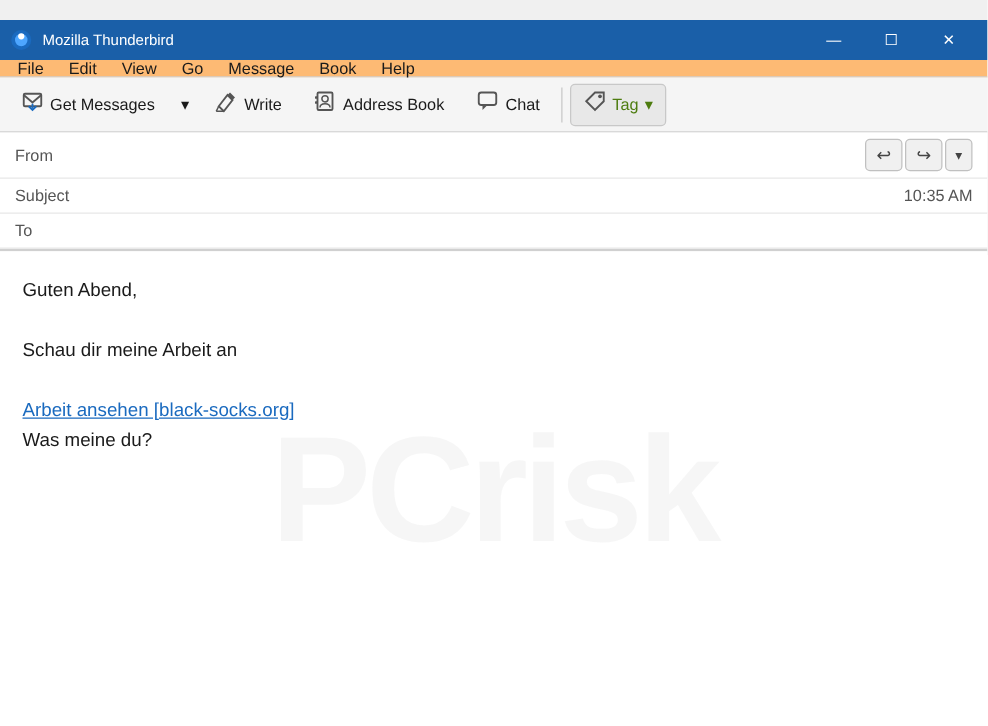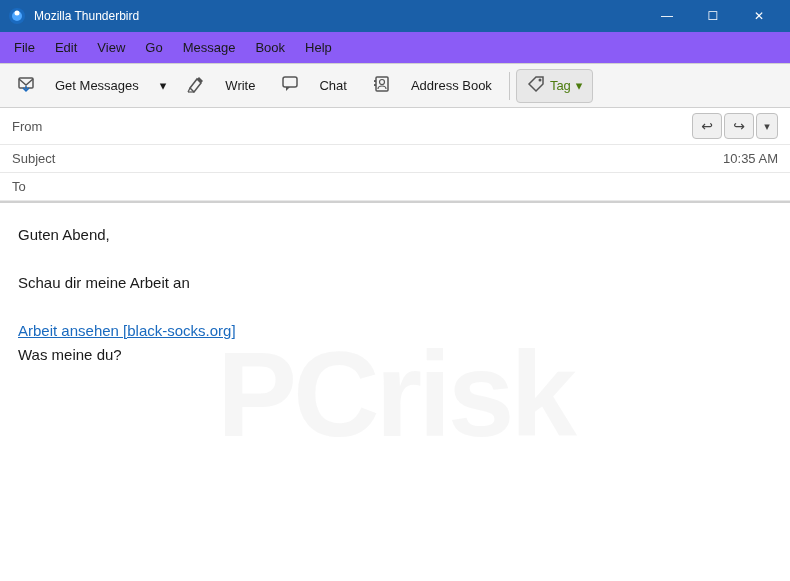--- a/index.html
+++ b/index.html
@@ -14,20 +14,21 @@
 
     
     .title-bar {
       background: #1a5fa8;
       height: 32px;
       display: flex;
       align-items: center;
       padding: 0 8px;
       color: white;
       user-select: none;
+      margin-top: 16px;
     }
     .title-bar-icon {
       width: 18px;
       height: 18px;
       margin-right: 8px;
       display: flex;
       align-items: center;
       justify-content: center;
     }
     .title-bar-title {
@@ -47,22 +48,22 @@
       justify-content: center;
       color: white;
       font-size: 12px;
       cursor: pointer;
       border: none;
       background: transparent;
     }
 
     
     .menu-bar {
-      background: #8b5cf6;
-      height: 32px;
+      background: #fdba74;
+      height: 14px;
       display: flex;
       align-items: center;
       padding: 0 4px;
       border-bottom: 1px solid #d0d0d0;
     }
     .menu-item {
       padding: 4px 10px;
       font-size: 13px;
       color: #1a1a1a;
       cursor: pointer;
@@ -75,21 +76,21 @@
       height: 44px;
       display: flex;
       align-items: center;
       padding: 4px 6px;
       border-bottom: 1px solid #d0d0d0;
       gap: 4px;
     }
     .toolbar-btn {
       display: flex;
       align-items: center;
-      gap: 20px;
+      gap: 5px;
       padding: 5px 10px;
       background: transparent;
       border: 1px solid transparent;
       border-radius: 4px;
       font-size: 13px;
       color: #1a1a1a;
       cursor: pointer;
       height: 34px;
       text-align: right;
     }
@@ -287,38 +288,38 @@
         <line x1="3" y1="13" x2="1" y2="17" stroke="#555" stroke-width="1.2"></line>
         <line x1="7" y1="17" x2="1" y2="17" stroke="#555" stroke-width="1.2"></line>
       </svg>
     </span>
     <span>Write</span>
   </button>
 
   <button class="toolbar-btn">
     <span class="toolbar-btn-icon">
       <svg width="18" height="18" viewBox="0 0 18 18">
-        <rect x="2" y="2" width="14" height="10" rx="2" fill="none" stroke="#555" stroke-width="1.5"></rect>
-        <polygon points="5,12 5,16 9,12" fill="#555"></polygon>
-      </svg>
-    </span>
-    <span>Chat</span>
-  </button>
-
-  <button class="toolbar-btn">
-    <span class="toolbar-btn-icon">
-      <svg width="18" height="18" viewBox="0 0 18 18">
         <rect x="3" y="2" width="12" height="14" rx="1" fill="none" stroke="#555" stroke-width="1.5"></rect>
         <circle cx="9" cy="7" r="2.5" fill="none" stroke="#555" stroke-width="1.2"></circle>
         <path d="M5 14 Q5 11 9 11 Q13 11 13 14" fill="none" stroke="#555" stroke-width="1.2"></path>
         <rect x="1" y="5" width="2" height="2" rx="0.5" fill="#555"></rect>
         <rect x="1" y="9" width="2" height="2" rx="0.5" fill="#555"></rect>
       </svg>
     </span>
     <span>Address Book</span>
+  </button>
+
+  <button class="toolbar-btn">
+    <span class="toolbar-btn-icon">
+      <svg width="18" height="18" viewBox="0 0 18 18">
+        <rect x="2" y="2" width="14" height="10" rx="2" fill="none" stroke="#555" stroke-width="1.5"></rect>
+        <polygon points="5,12 5,16 9,12" fill="#555"></polygon>
+      </svg>
+    </span>
+    <span>Chat</span>
   </button>
 
   <div class="separator"></div>
 
   <button class="toolbar-tag-btn">
     <span class="toolbar-btn-icon">
       <svg width="18" height="18" viewBox="0 0 18 18">
         <path d="M2 9 L9 2 L16 2 L16 9 L9 16 Z" fill="none" stroke="#555" stroke-width="1.5"></path>
         <circle cx="13" cy="5" r="1.5" fill="#555"></circle>
       </svg>

